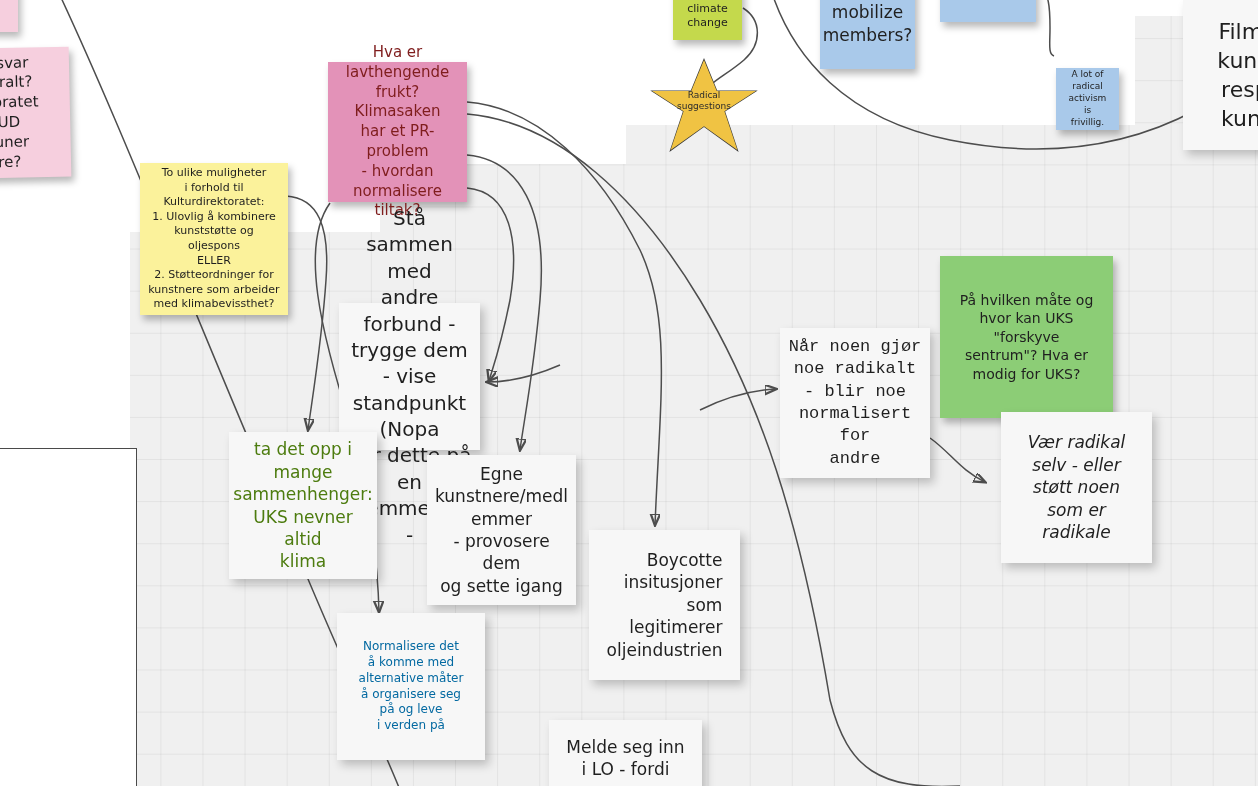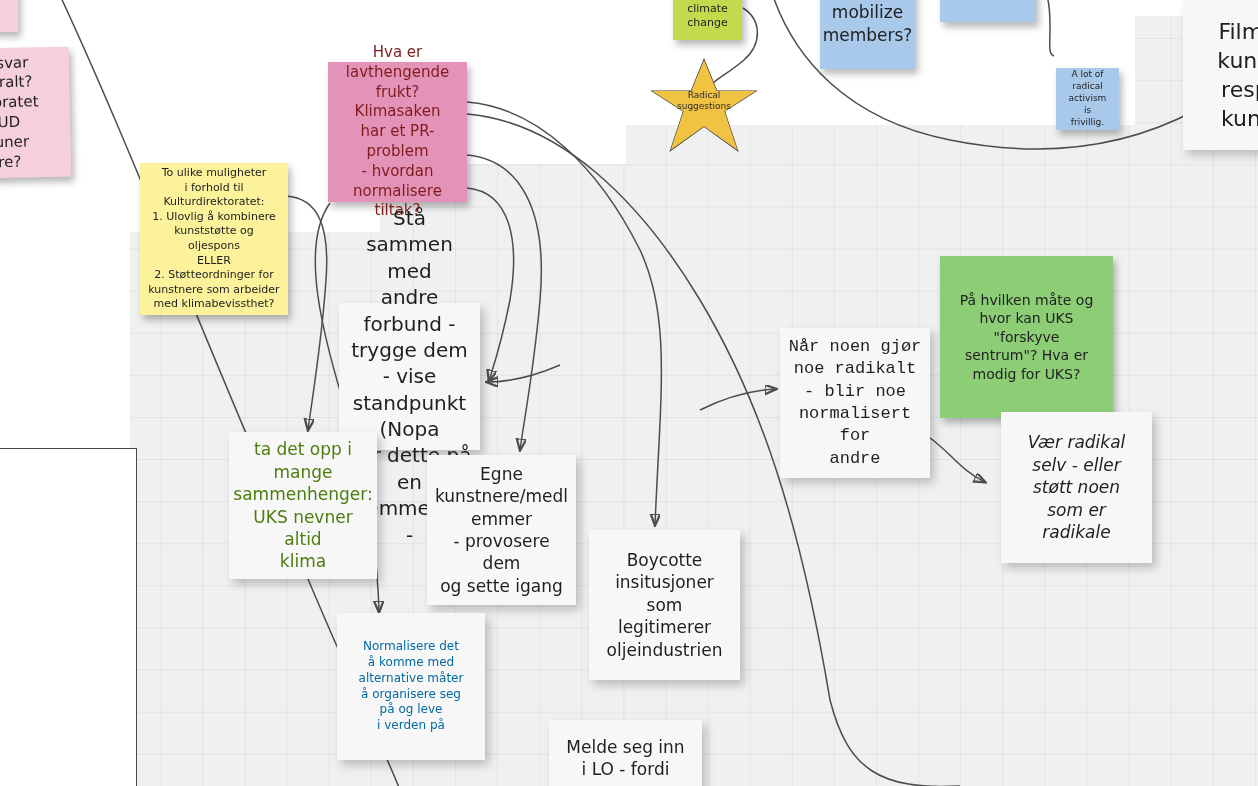--- a/index.html
+++ b/index.html
@@ -193,21 +193,21 @@
 kunstnere/medl
 emmer
 - provosere dem
 og sette igang</div>
       <div class="note plain" style="left: 337px; top: 613px; width: 148px; height: 147px; background: rgb(247, 247, 247); color: #0369a1; font-size: 12px;">Normalisere det
 å komme med
 alternative måter
 å organisere seg
 på og leve
 i verden på</div>
-      <div class="note plain" style="left: 589px; top: 530px; width: 151px; height: 150px; background: rgb(247, 247, 247); color: rgb(31, 31, 31); font-size: 17px;">Boycotte
+      <div class="note plain" style="left: 589px; top: 530px; width: 151px; height: 150px; background: rgb(247, 247, 247); color: rgb(31, 31, 31); font-size: 17px; text-align: right;">Boycotte
 insitusjoner
 som
 legitimerer
 oljeindustrien</div>
       <div class="note plain" style="left: 549px; top: 720px; width: 153px; height: 150px; background: rgb(247, 247, 247); color: rgb(31, 31, 31); font-size: 17px; align-items: flex-start; padding-top: 16px;">Melde seg inn
 i LO - fordi</div>
       <div class="note plain" style="left: 780px; top: 328px; width: 150px; height: 150px; background: rgb(247, 247, 247); color: rgb(31, 31, 31); font-size: 17px; font-family: Liberation Mono, monospace;">Når noen gjør
 noe radikalt
 - blir noe
 normalisert for

